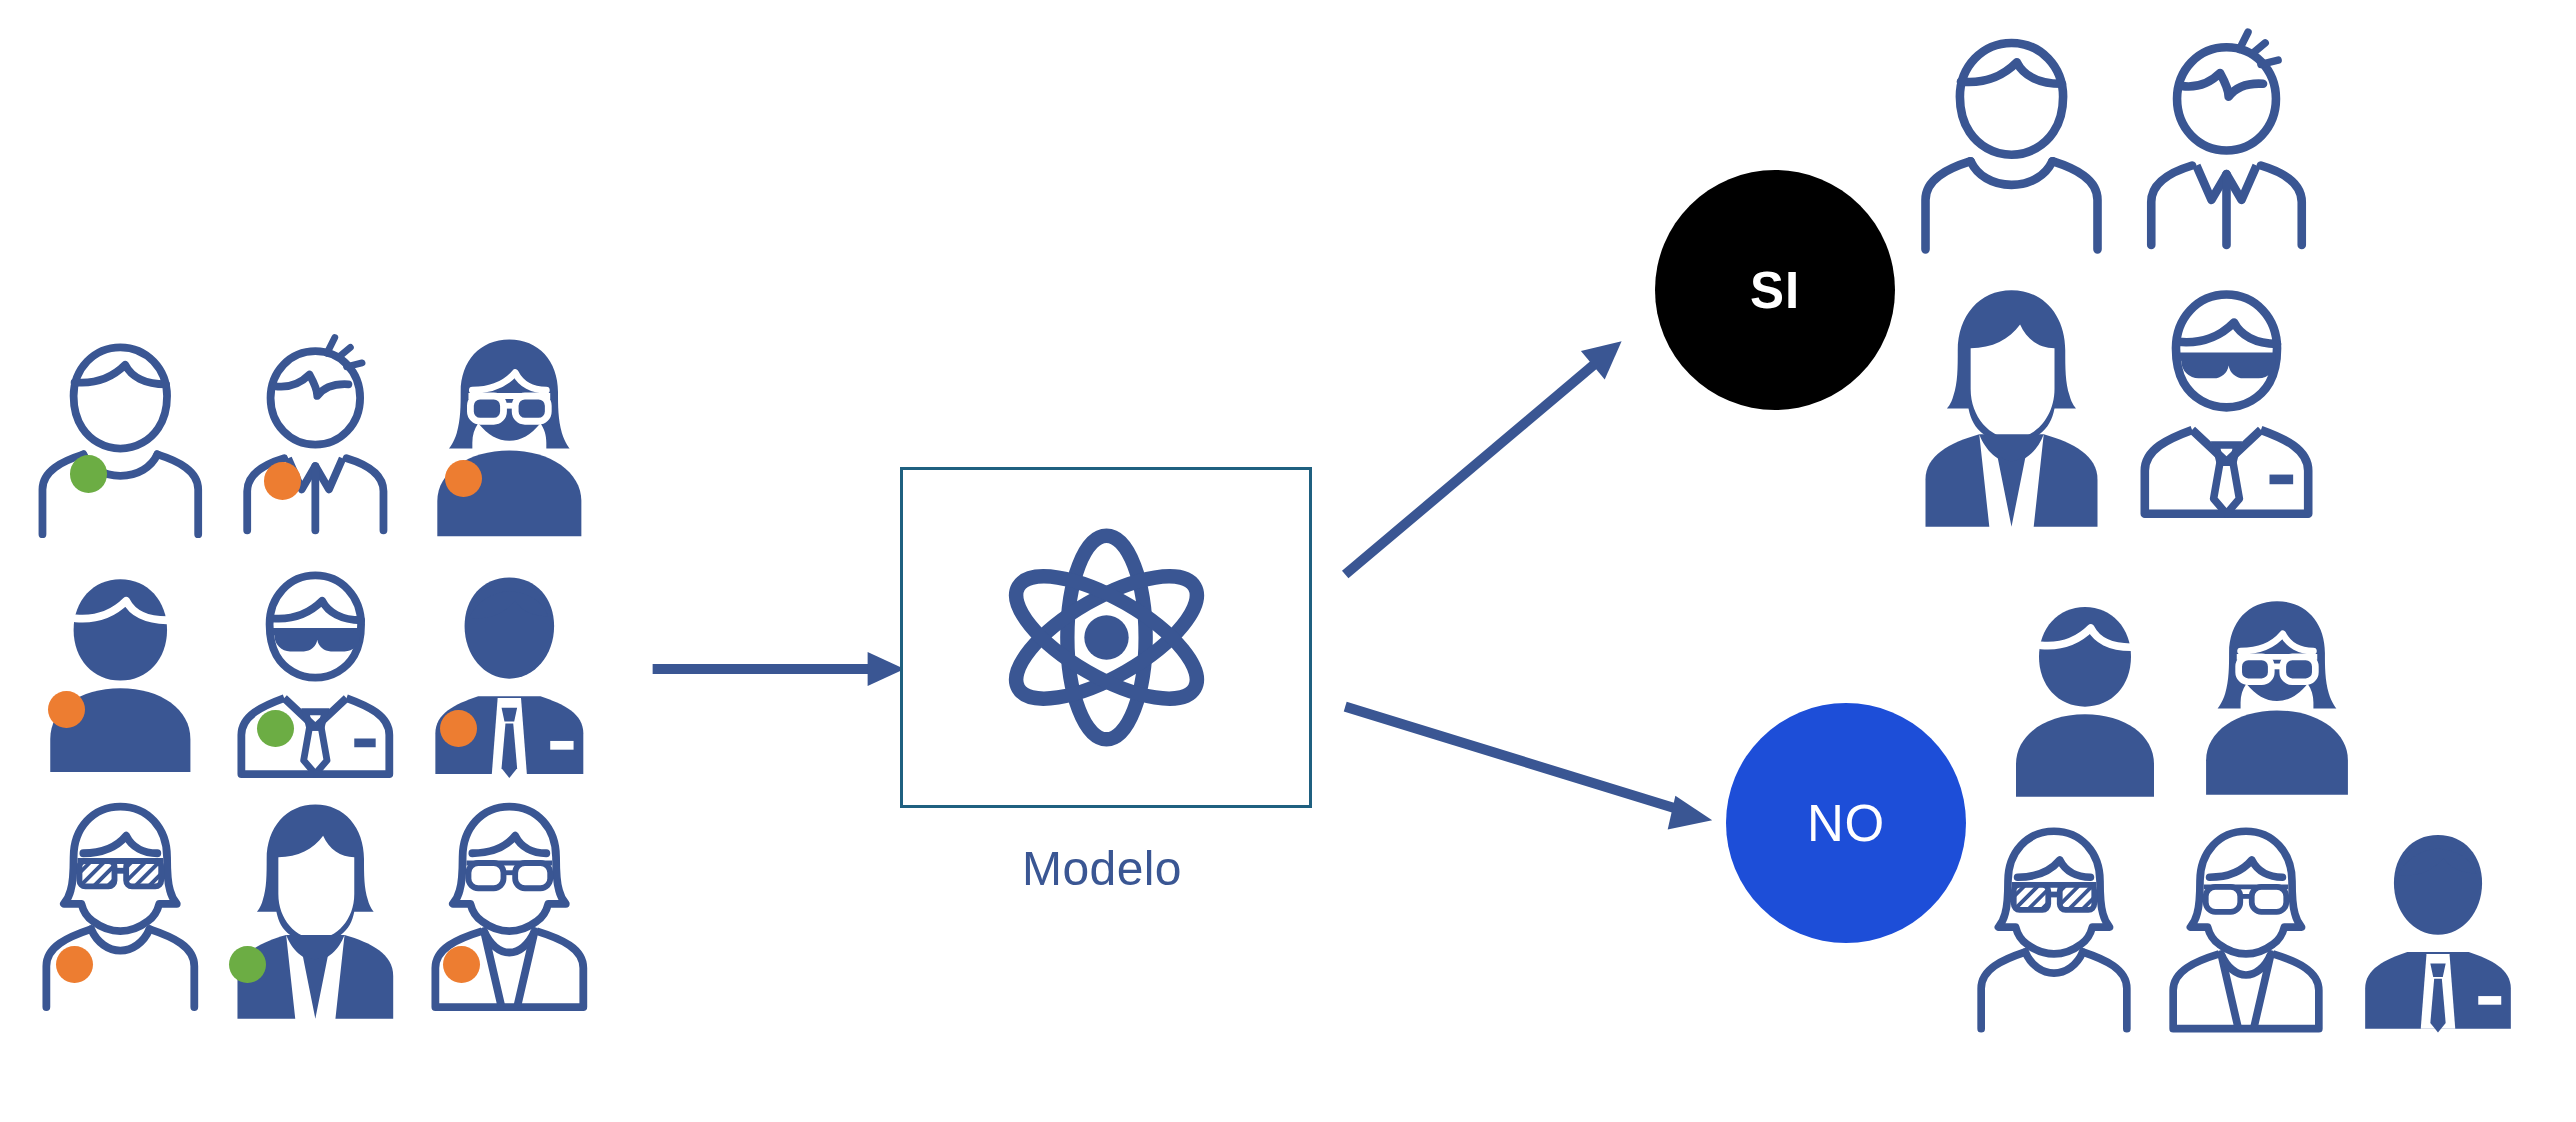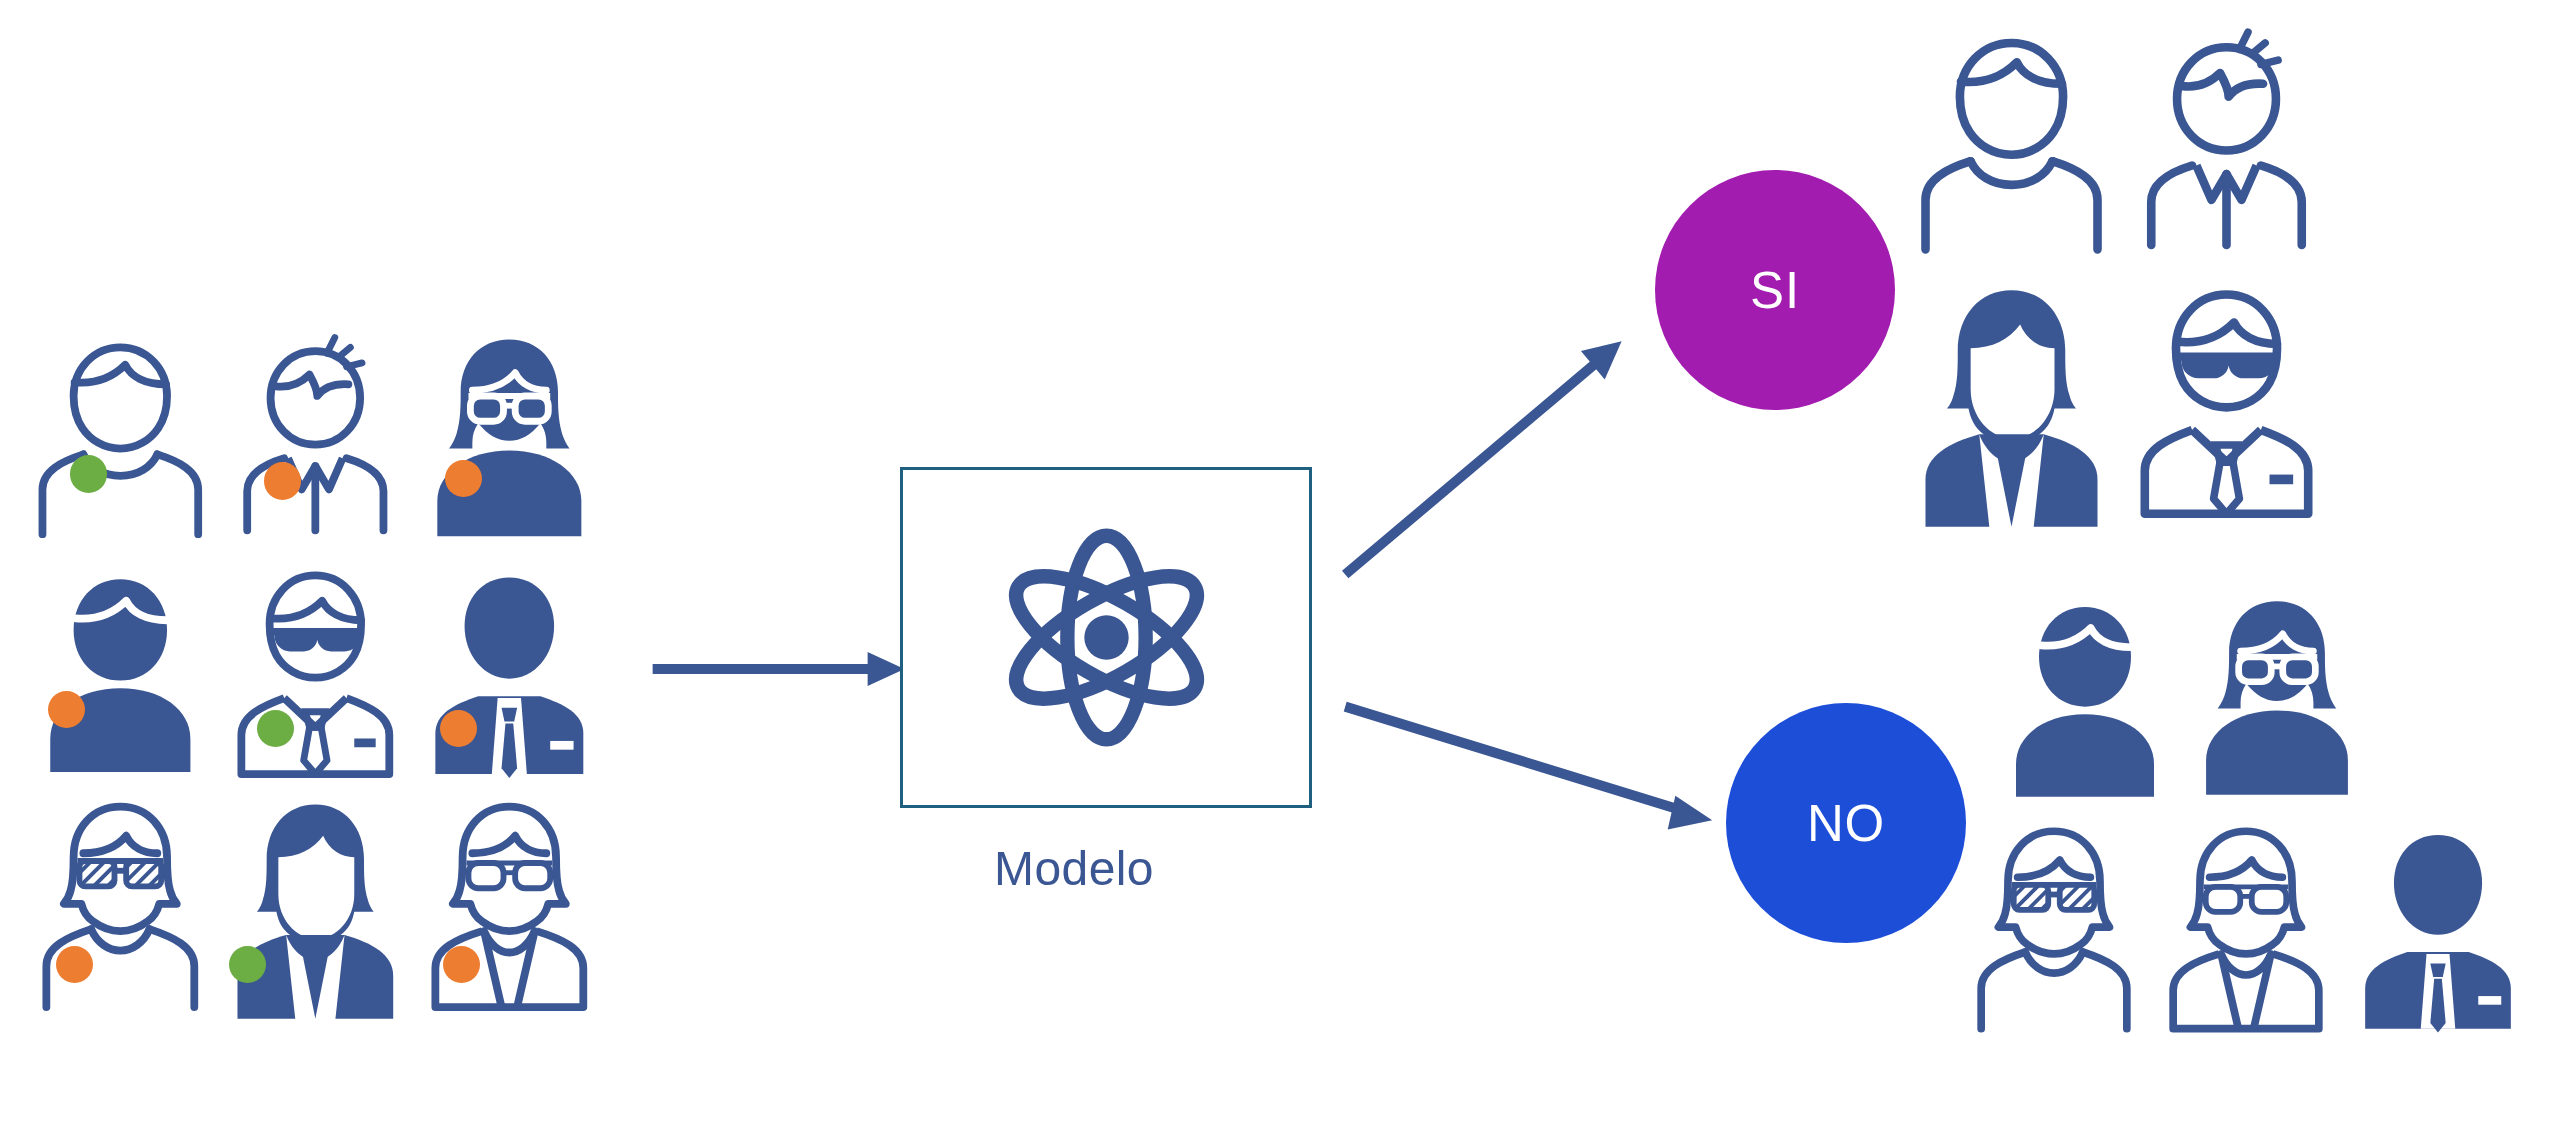--- a/index.html
+++ b/index.html
@@ -9,32 +9,32 @@
   .abs{position:absolute;}
 
   
   #model-box{
     left:900px;top:467px;width:412px;height:341px;
     border:3.8px solid #1F6080;background:#ffffff;
     box-sizing:border-box;
     display:flex;align-items:center;justify-content:center;
   }
   #model-caption{
-    left:868px;top:837px;width:412px;
+    left:896px;top:837px;width:412px;
     text-align:center;color:#3A5693;
     font-size:48px;line-height:1.32;letter-spacing:0.4px;
   }
 
   
   .decision-circle{
     border-radius:50%;
     display:flex;align-items:center;justify-content:center;
     color:#ffffff;font-size:51px;letter-spacing:0.8px;
   }
-  #circle-si{left:1655px;top:170px;width:240px;height:240px;background:#a21caf;}
+  #circle-si{left:1655px;top:170px;width:240px;height:240px;background:#000000;font-weight:bold;}
   #circle-no{left:1726px;top:703px;width:240px;height:240px;background:#1d4ed8;}
 
   
   .arrow-svg{overflow:visible;}
   .pgrid{display:grid;}
 
   #group-source{left:23px;top:322px;width:584px;height:614px;}
   #group-source .pgrid{grid-template-columns:repeat(3,1fr);grid-template-rows:repeat(3,1fr);width:100%;height:100%;}
 
   #group-yes{left:1904px;top:15.4px;width:430px;height:430px;}

